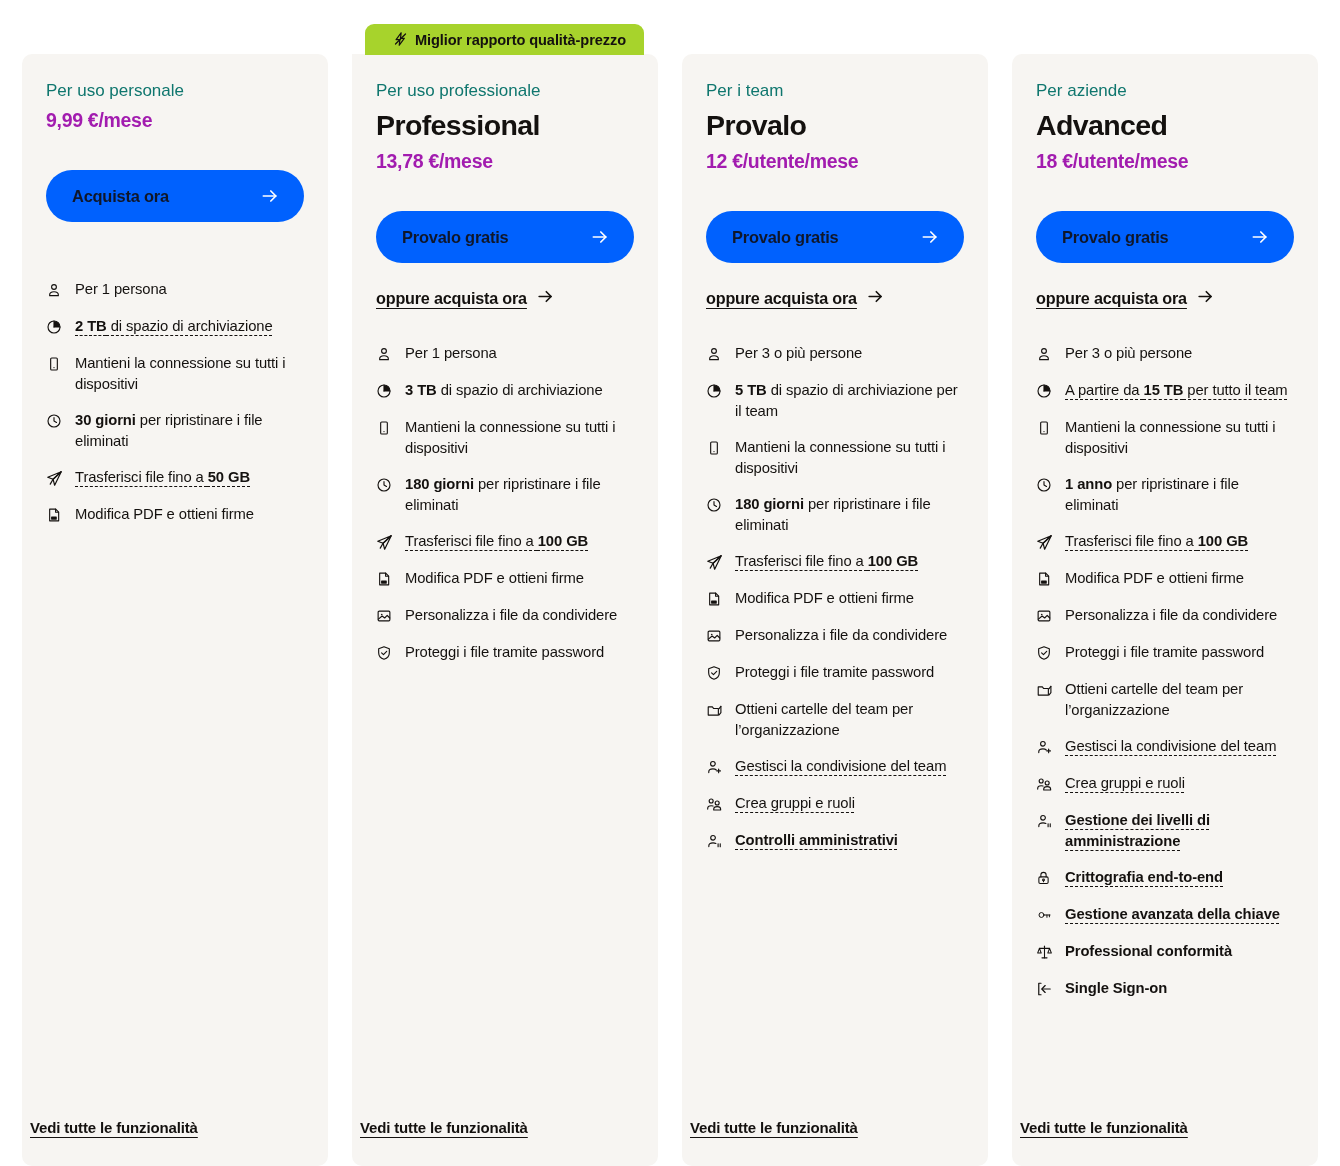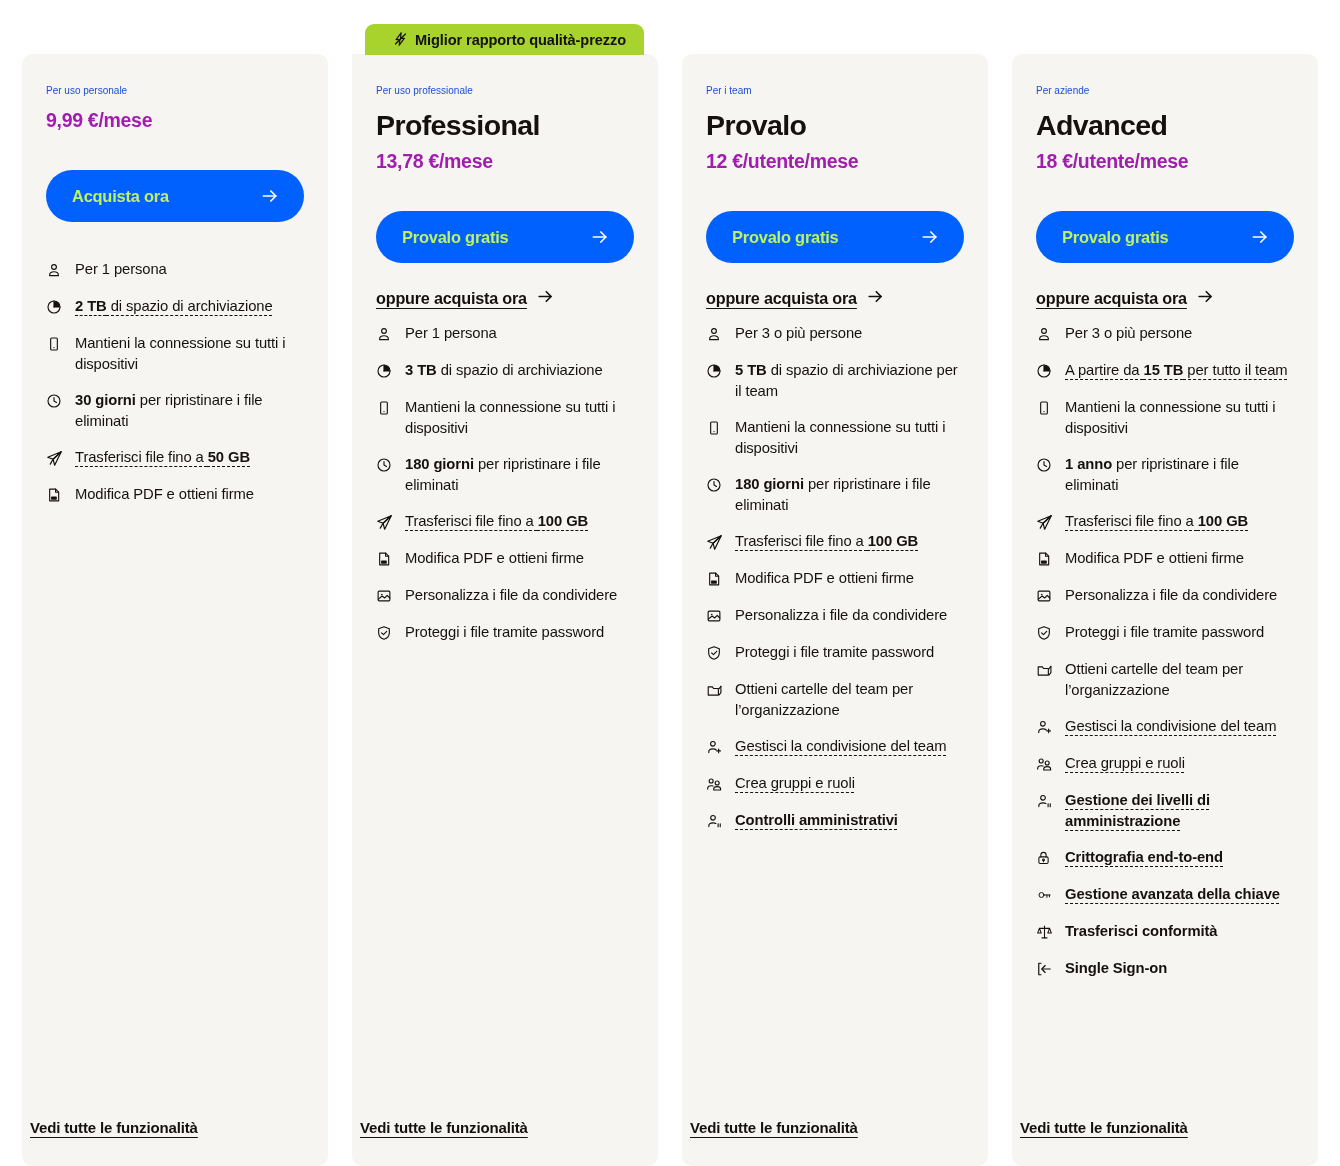--- a/index.html
+++ b/index.html
@@ -53,22 +53,22 @@
     position: relative;
     background: #f7f5f2;
     border-radius: 10px;
     height: 1112px;
     box-sizing: border-box;
     padding: 28px 24px 0 24px;
     overflow: hidden;
   }
   .card.featured { border-top-left-radius: 0; }
   .eyebrow {
-    font-size: 10px;
-    color: #1d4ed8;
+    font-size: 17px;
+    color: #0f766e;
     letter-spacing: 0px;
     margin: 0 0 8px 0;
     line-height: 18px;
   }
   .plan-name {
     font-size: 28.5px;
     font-weight: bold;
     color: #14110f;
     letter-spacing: -0.6px;
     line-height: 34px;
@@ -91,21 +91,21 @@
     width: 100%;
     display: flex;
     align-items: center;
     justify-content: space-between;
     padding: 0 24px 0 26px;
     box-sizing: border-box;
     cursor: pointer;
     font-family: "Liberation Sans", sans-serif;
   }
   .cta .lbl {
-    color: #bef264;
+    color: #0f172a;
     font-size: 16.4px;
     font-weight: bold;
     letter-spacing: -0.2px;
   }
   .cta .arw { display: flex; align-items: center; }
   .alt-link {
     display: inline-flex;
     align-items: center;
     gap: 9px;
     margin-top: 24px;
@@ -117,21 +117,21 @@
     font-size: 16.2px;
     font-weight: bold;
     letter-spacing: -0.2px;
     text-decoration: underline;
     text-decoration-thickness: 1px;
     text-underline-offset: 3.5px;
   }
   .alt-spacer { height: 24px; }
   .features {
     list-style: none;
-    margin: 13px 0 0 0;
+    margin: 33px 0 0 0;
     padding: 0;
   }
   .feat {
     display: flex;
     gap: 12px;
     align-items: flex-start;
     margin-bottom: 16px;
     font-size: 14.8px;
     color: #14110f;
     line-height: 20.5px;
@@ -674,21 +674,21 @@
             <li class="feat strong">
               <span class="ico">
                 <svg width="17" height="16" viewBox="0 0 24 24" fill="none" stroke="#14110f" stroke-width="1.6" stroke-linecap="round" stroke-linejoin="round">
                   <path d="M12 3.2 V20.8"></path>
                   <path d="M4.4 6.6 H19.6"></path>
                   <path d="M4.4 6.6 L1.8 13.4 h5.2 z"></path>
                   <path d="M19.6 6.6 L17 13.4 h5.2 z"></path>
                   <path d="M8.2 20.8 h7.6"></path>
                 </svg>
               </span>
-              <span class="txt">Trasferisci conformità</span>
+              <span class="txt">Professional conformità</span>
             </li>
             <li class="feat strong">
               <span class="ico">
                 <svg width="17" height="16" viewBox="0 0 24 24" fill="none" stroke="#14110f" stroke-width="1.8" stroke-linecap="round" stroke-linejoin="round">
                   <path d="M6.8 3.4 H3.4 V20.6 H6.8"></path>
                   <path d="M20.6 12 H8.4"></path>
                   <path d="M13 6.8 L8 12 L13 17.2"></path>
                 </svg>
               </span>
               <span class="txt">Single Sign-on</span>

